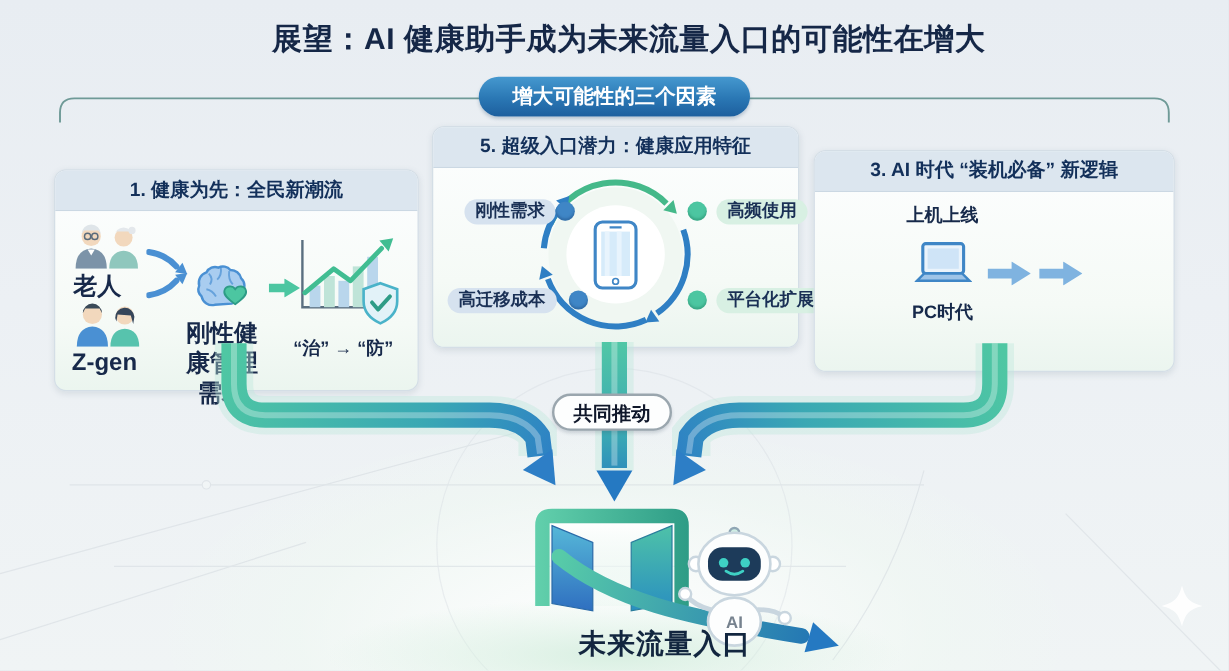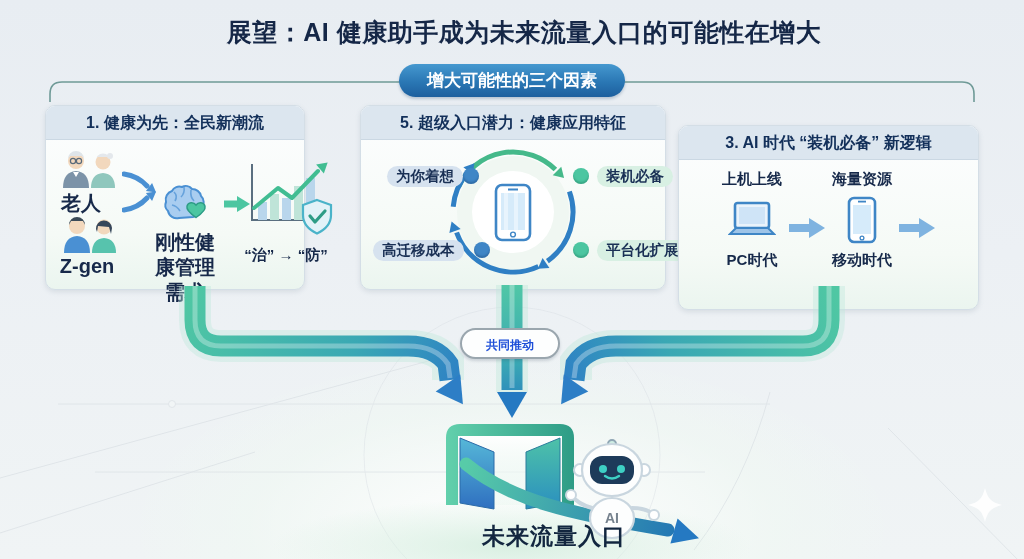--- a/index.html
+++ b/index.html
@@ -53,21 +53,21 @@
   .dot.green { background:#4cc6a1; box-shadow:inset 0 -2px 2px rgba(20,110,80,.35); }
   .c3-body { display:flex; align-items:flex-start; justify-content:center; gap:7px; padding-top:10px; }
   .c3-col { display:flex; flex-direction:column; align-items:center; gap:2px; }
   .c3-top, .c3-bottom { font-weight:bold; font-size:15px; color:#16294a; white-space:nowrap; }
   .c3-iconbox { height:58px; display:flex; align-items:center; justify-content:center; }
   .c3-arrow { margin-top:48px; }
   .converge { left:0; top:280px; z-index:3; }
   .push-pill {
     left:460px; top:328px; width:100px; height:31px; line-height:31px; z-index:5;
     background:#fdfefe; border:2px solid #9aa6ae; border-radius:17px; box-sizing:border-box;
-    text-align:center; font-size:12px; font-weight:bold; color:#1d4ed8;
+    text-align:center; font-size:16px; font-weight:bold; color:#0f172a;
     box-shadow:0 2px 3px rgba(60,80,100,.2);
   }
   .scene { left:420px; top:408px; z-index:3; }
   .footer-label {
     left:398px; top:521px; width:228px; z-index:4; text-align:right;
     font-size:23px; font-weight:bold; color:#12263f; letter-spacing:1px;
   }
 </style>
 </head>
 <body>
@@ -90,21 +90,21 @@
     <path d="M985,488 C988,499 991,502 1002,505 C991,508 988,511 985,522 C982,511 979,508 968,505 C979,502 982,499 985,488 Z" fill="#ffffff" opacity="0.9"></path>
   </svg>
 
   <div class="abs page-title">展望：AI 健康助手成为未来流量入口的可能性在增大</div>
 
   <svg class="abs bracket" width="1024" height="60">
     <path d="M50,42 L50,34 Q50,22 62,22 L962,22 Q974,22 974,34 L974,42" fill="none" stroke="#6f9a97" stroke-width="1.6"></path>
   </svg>
   <div class="abs badge">增大可能性的三个因素</div>
 
-  <div class="abs card" style="left:45px;width:260px;">
+  <div class="abs card" style="left:45px;width:304px;margin-top:36px;">
     <div class="card-header">1. 健康为先：全民新潮流</div>
     <div class="card-body">
 
       <svg class="abs" style="left:15px;top:10px;" width="58" height="38" viewBox="0 0 58 38">
         <circle cx="15" cy="11" r="8" fill="#f2d8bd"></circle>
         <path d="M7,9 a8,8 0 0 1 16,0 l-2,-3 -12,0 z" fill="#dfe5e9"></path>
         <circle cx="12" cy="11" r="2.6" fill="none" stroke="#5a6b7a" stroke-width="1.2"></circle>
         <circle cx="18" cy="11" r="2.6" fill="none" stroke="#5a6b7a" stroke-width="1.2"></circle>
         <path d="M2,38 Q2,22 15,21 Q28,22 28,38 Z" fill="#7c93a8"></path>
         <path d="M12,22 L15,27 L18,22 Z" fill="#ffffff"></path>
@@ -177,24 +177,24 @@
         <polygon points="0,-6 10,0 0,6" fill="#2f7fc4" transform="translate(94,91) rotate(250)"></polygon>
         <polygon points="0,-6 10,0 0,6" fill="#2f7fc4" transform="translate(107,31) rotate(-50)"></polygon>
 
         <rect x="135" y="45" width="34" height="55" rx="6" fill="#ffffff" stroke="#3f86c6" stroke-width="2.6"></rect>
         <rect x="140" y="53" width="24" height="37" fill="#d6ebfa"></rect>
         <rect x="143" y="53" width="4" height="37" fill="#e8f4fd"></rect>
         <rect x="153" y="53" width="4" height="37" fill="#e8f4fd"></rect>
         <line x1="147" y1="49.5" x2="157" y2="49.5" stroke="#3f86c6" stroke-width="2"></line>
         <circle cx="152" cy="94.5" r="2.4" fill="none" stroke="#3f86c6" stroke-width="1.4"></circle>
       </svg>
-      <div class="pill2 blue" style="left:26px;top:26px;">为你着想</div>
+      <div class="pill2 blue" style="left:26px;top:26px;">刚性需求</div>
       <div class="dot blue" style="left:102px;top:28px;"></div>
       <div class="dot green" style="left:212px;top:28px;"></div>
-      <div class="pill2 green" style="left:236px;top:26px;">装机必备</div>
+      <div class="pill2 green" style="left:236px;top:26px;">高频使用</div>
       <div class="pill2 blue" style="left:12px;top:100px;text-align:right;">高迁移成本</div>
       <div class="dot blue" style="left:113px;top:102px;"></div>
       <div class="dot green" style="left:212px;top:102px;"></div>
       <div class="pill2 green" style="left:236px;top:100px;">平台化扩展</div>
     </div>
   </div>
 
   <div class="abs card" style="left:678px;width:301px;margin-top:20px;">
     <div class="card-header">3. AI 时代 “装机必备” 新逻辑</div>
     <div class="card-body c3-body">
@@ -205,32 +205,20 @@
             <rect x="7" y="3" width="34" height="25" rx="2.5" fill="#eaf3fb" stroke="#3f86c6" stroke-width="2.6"></rect>
             <rect x="11" y="7" width="26" height="17" fill="#cfe4f7"></rect>
             <path d="M2,34 L46,34 L40,28 L8,28 Z" fill="#9ec4e8" stroke="#3f86c6" stroke-width="2"></path>
           </svg>
         </div>
         <div class="c3-bottom">PC时代</div>
       </div>
       <svg class="c3-arrow" width="36" height="20" viewBox="0 0 36 20">
         <polygon points="0,6 20,6 20,0 36,10 20,20 20,14 0,14" fill="#7fb3e0"></polygon>
       </svg>
-      <div class="c3-col">
-        <div class="c3-top">海量资源</div>
-        <div class="c3-iconbox">
-          <svg width="30" height="48" viewBox="0 0 30 48">
-            <rect x="2" y="2" width="26" height="44" rx="5" fill="#ffffff" stroke="#3f86c6" stroke-width="2.6"></rect>
-            <rect x="6" y="9" width="18" height="29" fill="#d6ebfa"></rect>
-            <line x1="11" y1="5.6" x2="19" y2="5.6" stroke="#3f86c6" stroke-width="1.8"></line>
-            <circle cx="15" cy="42" r="1.9" fill="none" stroke="#3f86c6" stroke-width="1.3"></circle>
-          </svg>
-        </div>
-        <div class="c3-bottom">移动时代</div>
-      </div>
       <svg class="c3-arrow" width="36" height="20" viewBox="0 0 36 20">
         <polygon points="0,6 20,6 20,0 36,10 20,20 20,14 0,14" fill="#7fb3e0"></polygon>
       </svg>
     </div>
   </div>
 
   <svg class="abs converge" width="1024" height="150" viewBox="0 0 1024 150">
     <defs>
       <linearGradient id="gL" gradientUnits="userSpaceOnUse" x1="195" y1="0" x2="460" y2="120">
         <stop offset="0" stop-color="#4fc7a3"></stop>

